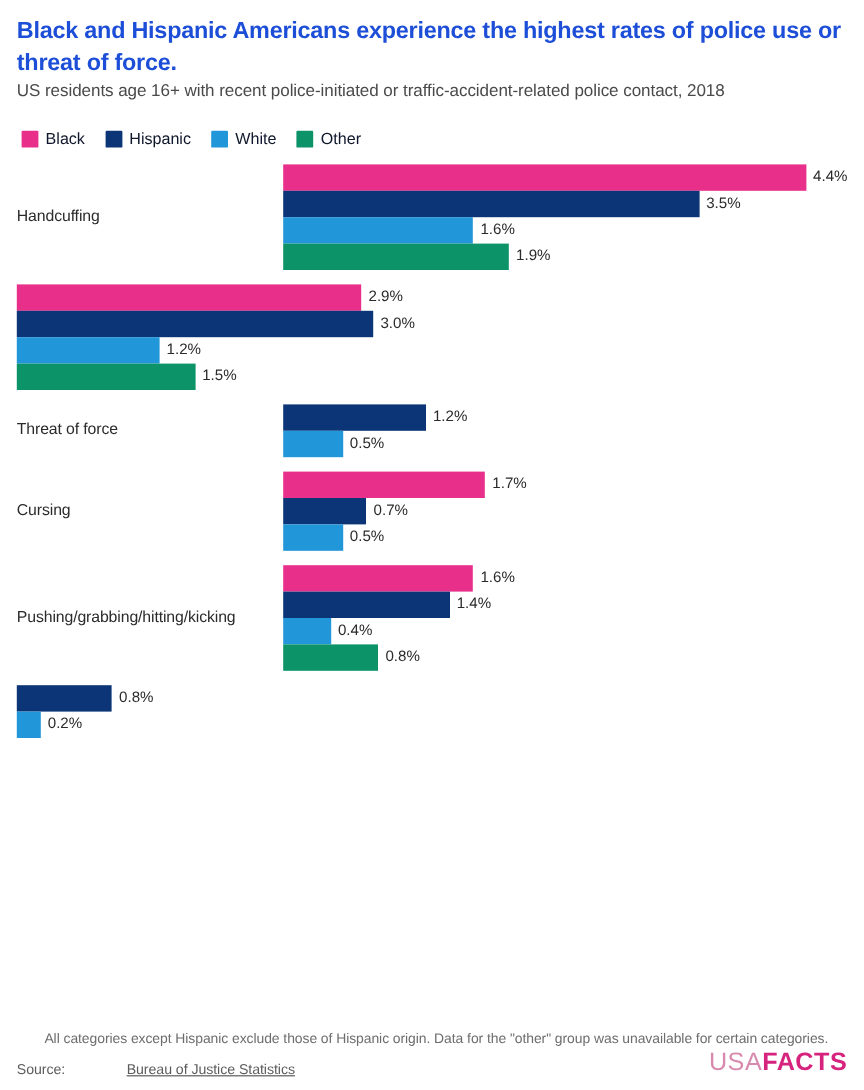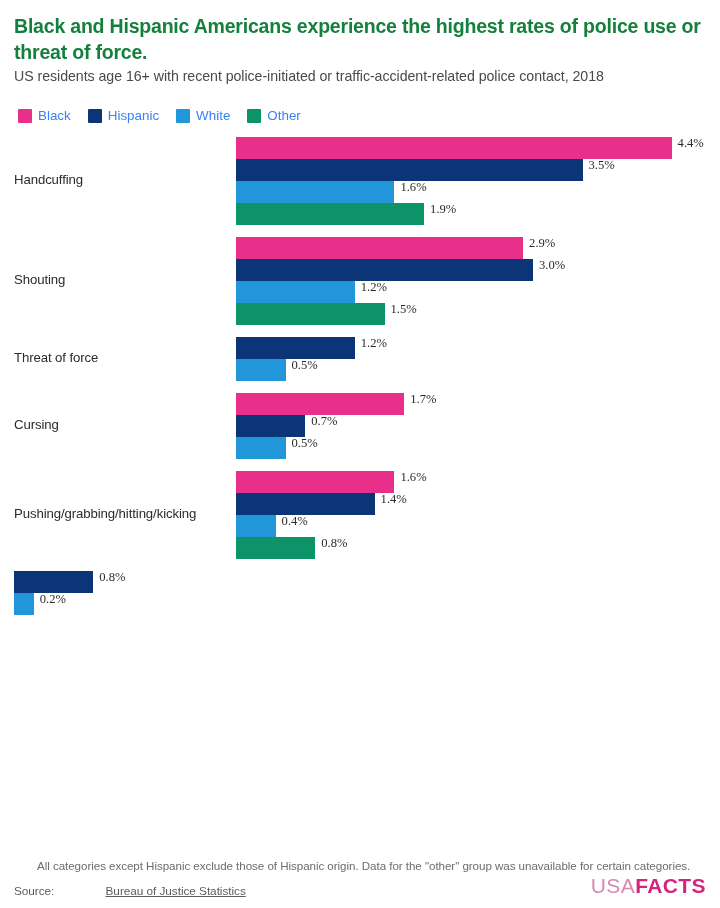--- a/index.html
+++ b/index.html
@@ -26,21 +26,21 @@
     display: flex;
     flex-direction: column;
   }
 
   
   .chart-title {
     font-size: 19.5px;
     font-weight: bold;
     line-height: 1.32;
     letter-spacing: -0.2px;
-    color: #15803d;
+    color: #1d4ed8;
     max-width: 692px;
   }
 
   .chart-subtitle {
     margin-top: 1px;
     font-size: 14.2px;
     line-height: 1.42;
     color: #4a4a4a;
     max-width: 688px;
     letter-spacing: -0.05px;
@@ -63,21 +63,21 @@
 
   .legend-swatch {
     width: 14px;
     height: 14px;
     flex: 0 0 14px;
     border-radius: 1px;
   }
 
   .legend-label {
     font-size: 13.4px;
-    color: #3b82f6;
+    color: #0f172a;
     line-height: 1;
   }
 
   
   .plot {
     margin-top: 14px;
     position: relative;
     flex: 1 1 auto;
   }
 
@@ -99,22 +99,21 @@
   }
 
   .bars {
     flex: 1 1 auto;
     position: relative;
   }
 
   .bar-row {
     height: 22px;
     display: flex;
-    align-items: flex-start;
-    font-family: Liberation Serif, serif;
+    align-items: center;
   }
 
   .bar {
     height: 22px;
     flex: 0 0 auto;
   }
 
   .bar-value {
     font-size: 12.6px;
     color: #2b2b2b;
@@ -218,21 +217,20 @@
             <div class="bar" style="width: 158.4px; background: rgb(33, 150, 217);"></div>
             <span class="bar-value">1.6%</span>
           </div>
           <div class="bar-row">
             <div class="bar" style="width: 188.1px; background: rgb(12, 147, 104);"></div>
             <span class="bar-value">1.9%</span>
           </div>
         </div>
       </div>
       <div class="group">
-        <div class="group-label">Shouting</div>
         <div class="bars">
           <div class="bar-row">
             <div class="bar" style="width: 287.1px; background: rgb(232, 48, 138);"></div>
             <span class="bar-value">2.9%</span>
           </div>
           <div class="bar-row">
             <div class="bar" style="width: 297px; background: rgb(11, 53, 118);"></div>
             <span class="bar-value">3.0%</span>
           </div>
           <div class="bar-row">

